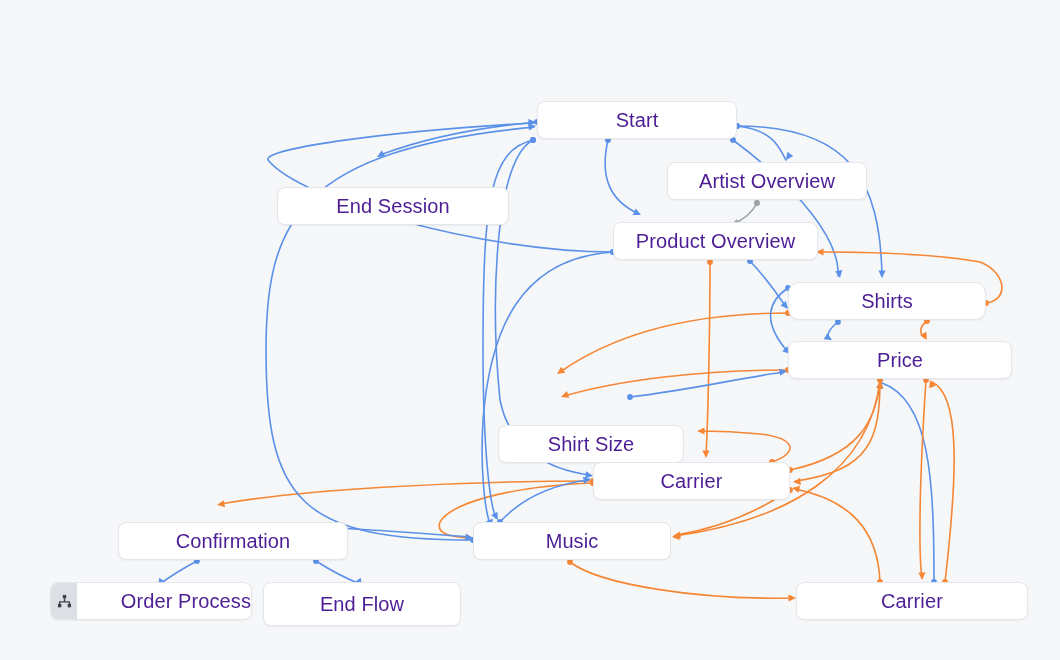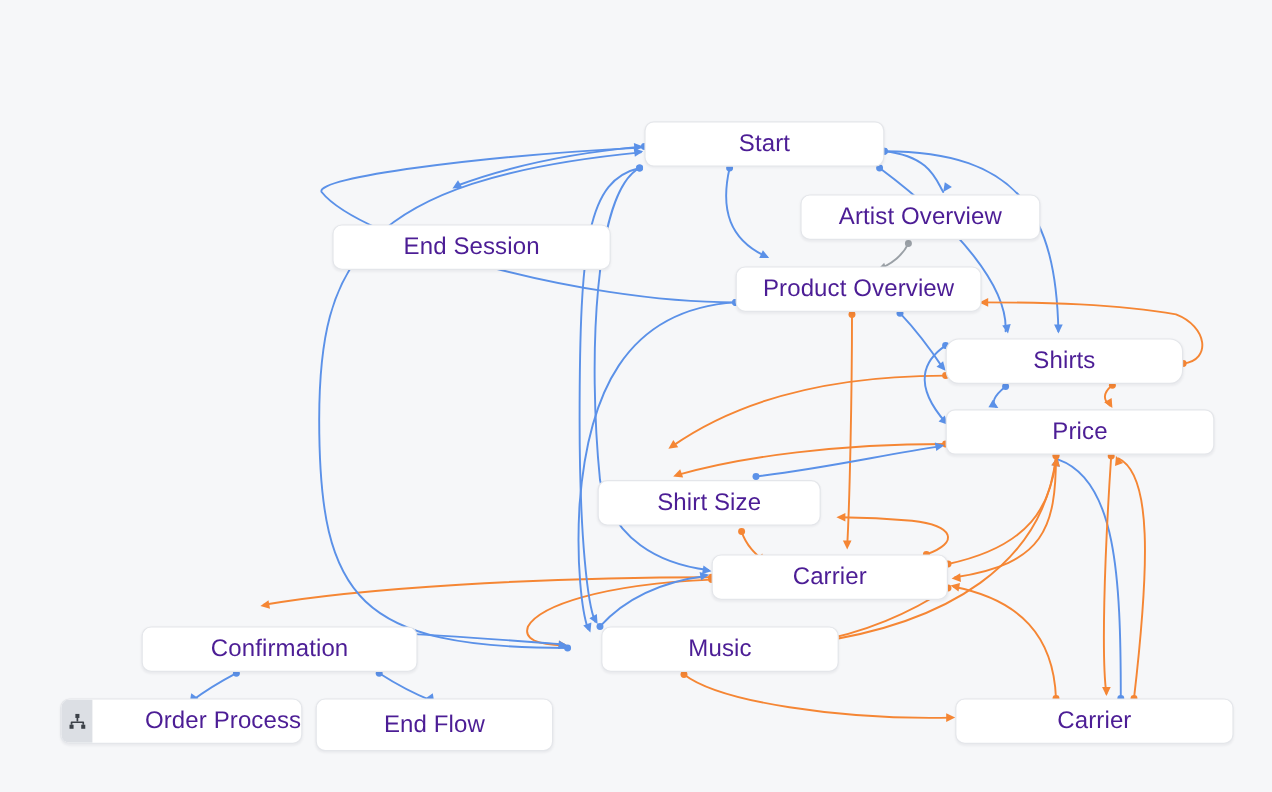--- a/index.html
+++ b/index.html
@@ -272,30 +272,30 @@
       </div>
       <div class="node" style="left: 613px; top: 222px; width: 205px; height: 38px;">
         <span class="node-label">Product Overview</span>
       </div>
       <div class="node" style="left: 788px; top: 282px; width: 198px; height: 38px; border-radius: 11px;">
         <span class="node-label">Shirts</span>
       </div>
       <div class="node" style="left: 788px; top: 341px; width: 224px; height: 38px;">
         <span class="node-label">Price</span>
       </div>
-      <div class="node" style="left: 498px; top: 400px; width: 186px; height: 38px;">
+      <div class="node" style="left: 498px; top: 425px; width: 186px; height: 38px;">
         <span class="node-label">Shirt Size</span>
       </div>
       <div class="node" style="left: 593px; top: 462px; width: 197px; height: 38px;">
         <span class="node-label">Carrier</span>
       </div>
       <div class="node" style="left: 118px; top: 522px; width: 230px; height: 38px;">
         <span class="node-label">Confirmation</span>
       </div>
-      <div class="node" style="left: 473px; top: 522px; width: 198px; height: 38px; margin-left: 28px;">
+      <div class="node" style="left: 473px; top: 522px; width: 198px; height: 38px;">
         <span class="node-label">Music</span>
       </div>
       <div class="node has-badge" style="left: 50px; top: 582px; width: 202px; height: 38px;">
         <div class="node-badge">
           <svg width="15" height="15" viewBox="0 0 16 16" aria-hidden="true">
             <rect x="6.2" y="1" width="3.6" height="3.6" fill="#3c4148"></rect>
             <rect x="1" y="10.6" width="3.6" height="3.6" fill="#3c4148"></rect>
             <rect x="11.4" y="10.6" width="3.6" height="3.6" fill="#3c4148"></rect>
             <path d="M8 4.6 L8 7.6 M2.8 10.6 L2.8 8.4 L13.2 8.4 L13.2 10.6" stroke="#3c4148" stroke-width="1.5" fill="none" stroke-linejoin="round"></path>
           </svg>

